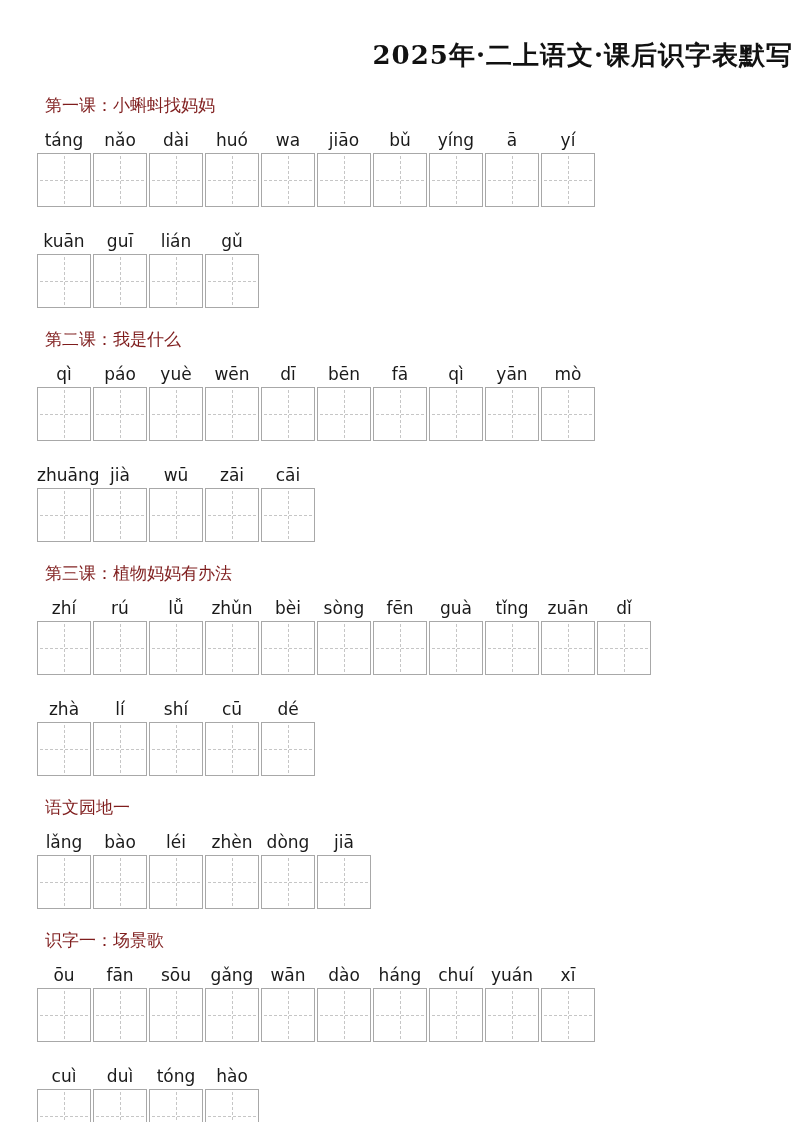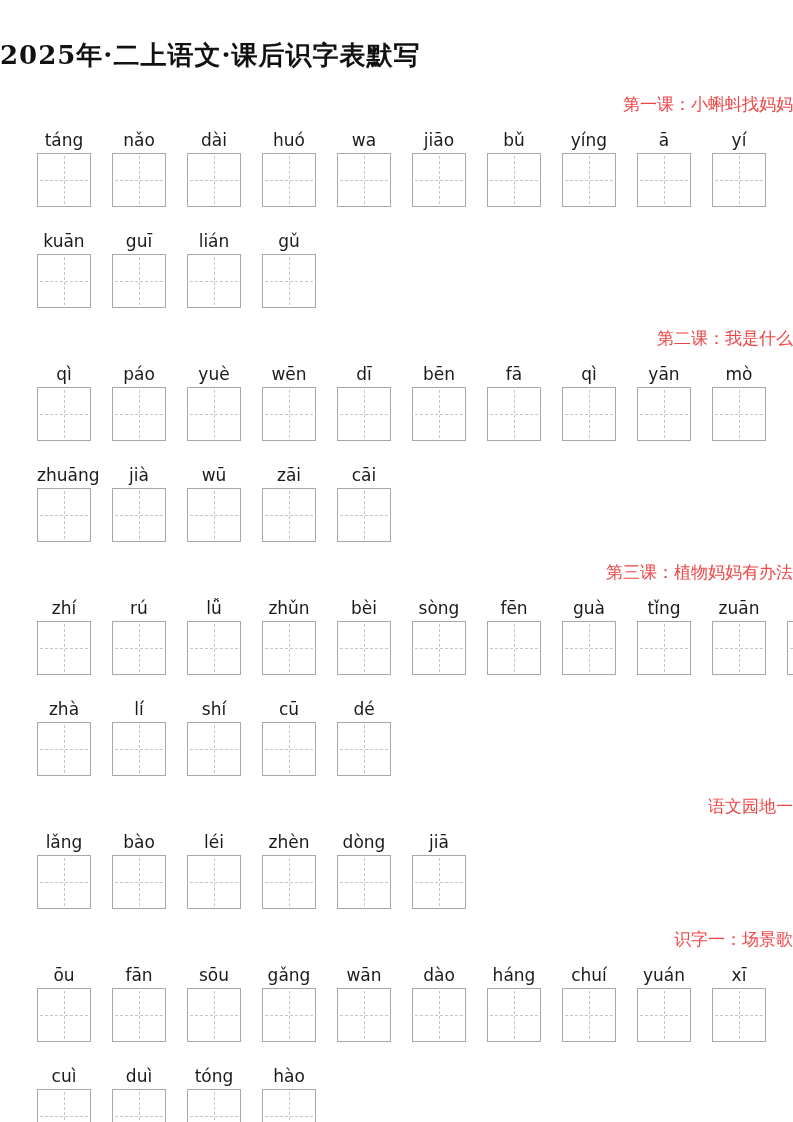--- a/index.html
+++ b/index.html
@@ -15,43 +15,42 @@
     font-family: "DejaVu Sans", sans-serif;
   }
   .page {
     position: relative;
     width: 793px;
     height: 1122px;
     background: #ffffff;
   }
   .doc-title {
     margin: 38px 0 0 0;
-    text-align: left;
+    text-align: right;
     font-family: "DejaVu Serif", serif;
     font-weight: 700;
     font-size: 26px;
     line-height: 34px;
     letter-spacing: 1px;
     color: #111111;
   }
   .section-heading {
     margin: 20px 0 0 45px;
-    font-family: Liberation Mono, monospace;
+    font-family: Liberation Sans, sans-serif;
     font-weight: 400;
     font-size: 17px;
     line-height: 24px;
-    color: #ef4444;
-    text-align: right;
+    color: #7f1d1d;
   }
   .worksheet-section:first-of-type .section-heading {
     margin-top: 22px;
   }
   .pinyin-row {
     display: flex;
-    gap: 21px;
+    gap: 2px;
     margin: 10px 0 0 37px;
   }
   .pinyin-row + .pinyin-row {
     margin-top: 22px;
   }
   .cell {
     width: 54px;
     flex: 0 0 54px;
   }
   .pinyin {

